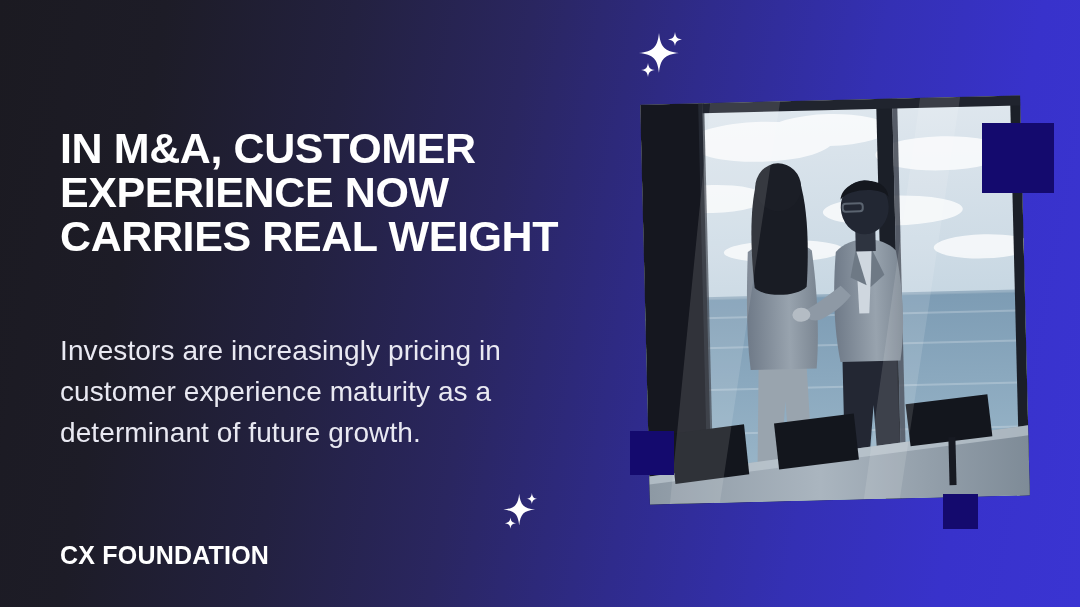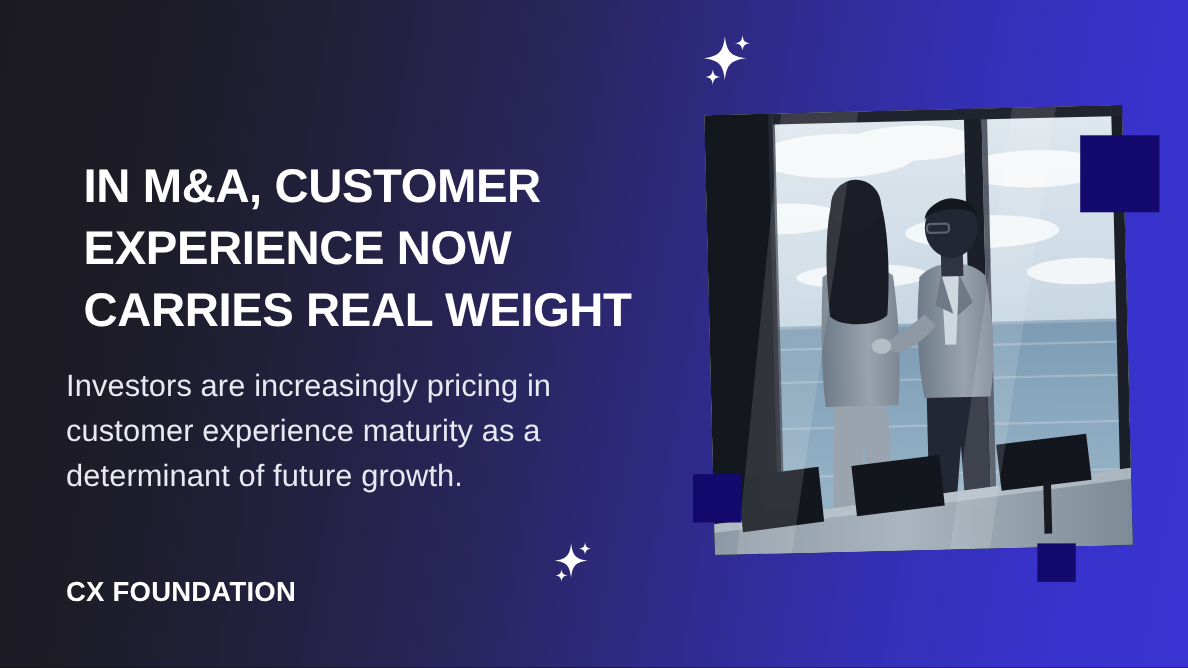--- a/index.html
+++ b/index.html
@@ -30,43 +30,43 @@
     left: 60px;
     top: 0;
     width: 520px;
     height: 607px;
   }
   .headline {
     position: absolute;
     top: 126px;
     left: 0;
     width: 500px;
-    margin: 16px;
+    margin: 0;
     color: #ffffff;
     font-size: 43px;
-    line-height: 56px;
+    line-height: 44px;
     font-weight: 700;
     letter-spacing: -0.4px;
     text-transform: uppercase;
   }
   .subtext {
     position: absolute;
     top: 330px;
     left: 0;
     width: 470px;
     margin: 0;
     color: #e9e9f2;
     font-size: 28px;
     line-height: 41px;
     font-weight: 300;
     letter-spacing: 0.1px;
   }
   .brand {
     position: absolute;
-    top: 524px;
+    top: 541px;
     left: 0;
     margin: 0;
     color: #ffffff;
     font-size: 25px;
     font-weight: 700;
     letter-spacing: 0.2px;
     text-transform: uppercase;
   }
 
   

